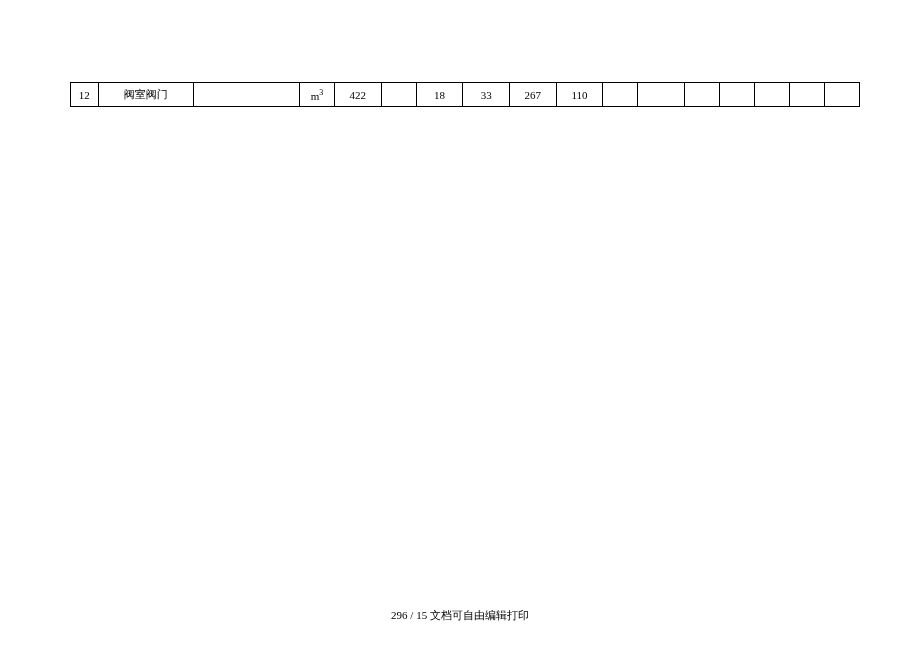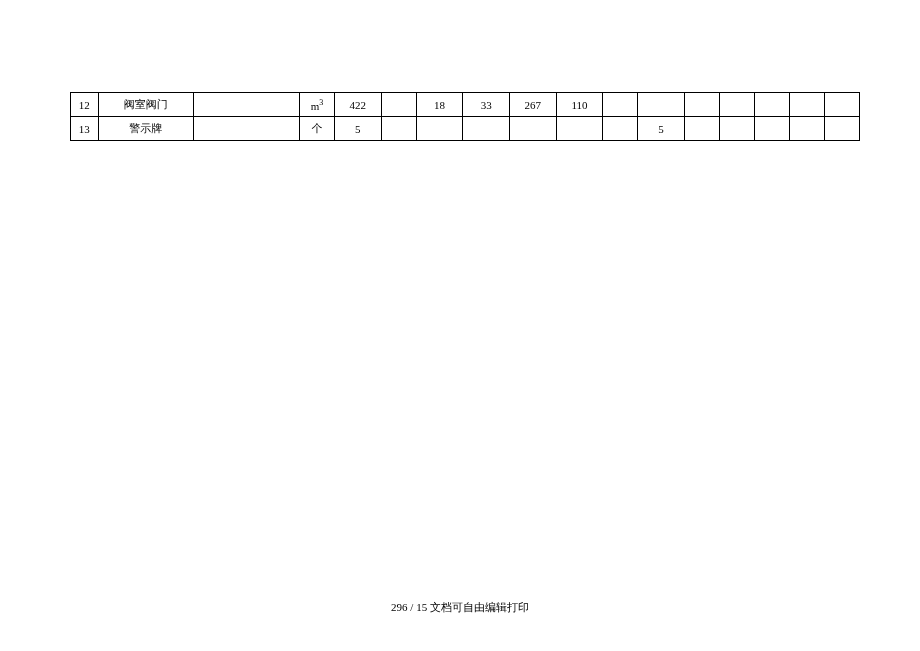--- a/index.html
+++ b/index.html
@@ -12,21 +12,20 @@
       font-family: "SimSun", "宋体", serif;
       width: 920px;
       height: 651px;
       position: relative;
     }
     .table-container {
       position: absolute;
       top: 82px;
       left: 70px;
       width: 790px;
-      margin-top: 10px;
     }
     table {
       border-collapse: collapse;
       width: 100%;
       table-layout: fixed;
     }
     td {
       border: 1px solid #000;
       height: 24px;
       text-align: center;
@@ -48,21 +47,21 @@
     .col-10 { width: 44px; }
     .col-11 { width: 33px; }
     .col-12 { width: 44px; }
     .col-13 { width: 33px; }
     .col-14 { width: 33px; }
     .col-15 { width: 33px; }
     .col-16 { width: 33px; }
     .col-17 { width: 33px; }
     .footer {
       position: absolute;
-      bottom: 36px;
+      bottom: 28px;
       left: 0;
       width: 100%;
       text-align: center;
       font-size: 11px;
       color: #000;
     }
     sup {
       font-size: 8px;
     }
   </style>
@@ -103,36 +102,17 @@
         <td>267</td>
         <td>110</td>
         <td></td>
         <td></td>
         <td></td>
         <td></td>
         <td></td>
         <td></td>
         <td></td>
       </tr>
-      <tr>
-        <td>13</td>
-        <td>警示牌</td>
-        <td></td>
-        <td>个</td>
-        <td>5</td>
-        <td></td>
-        <td></td>
-        <td></td>
-        <td></td>
-        <td></td>
-        <td></td>
-        <td>5</td>
-        <td></td>
-        <td></td>
-        <td></td>
-        <td></td>
-        <td></td>
-      </tr>
     </tbody>
   </table>
 </div>
 
 <div class="footer">296 / 15 文档可自由编辑打印</div>
 
 </body></html>

